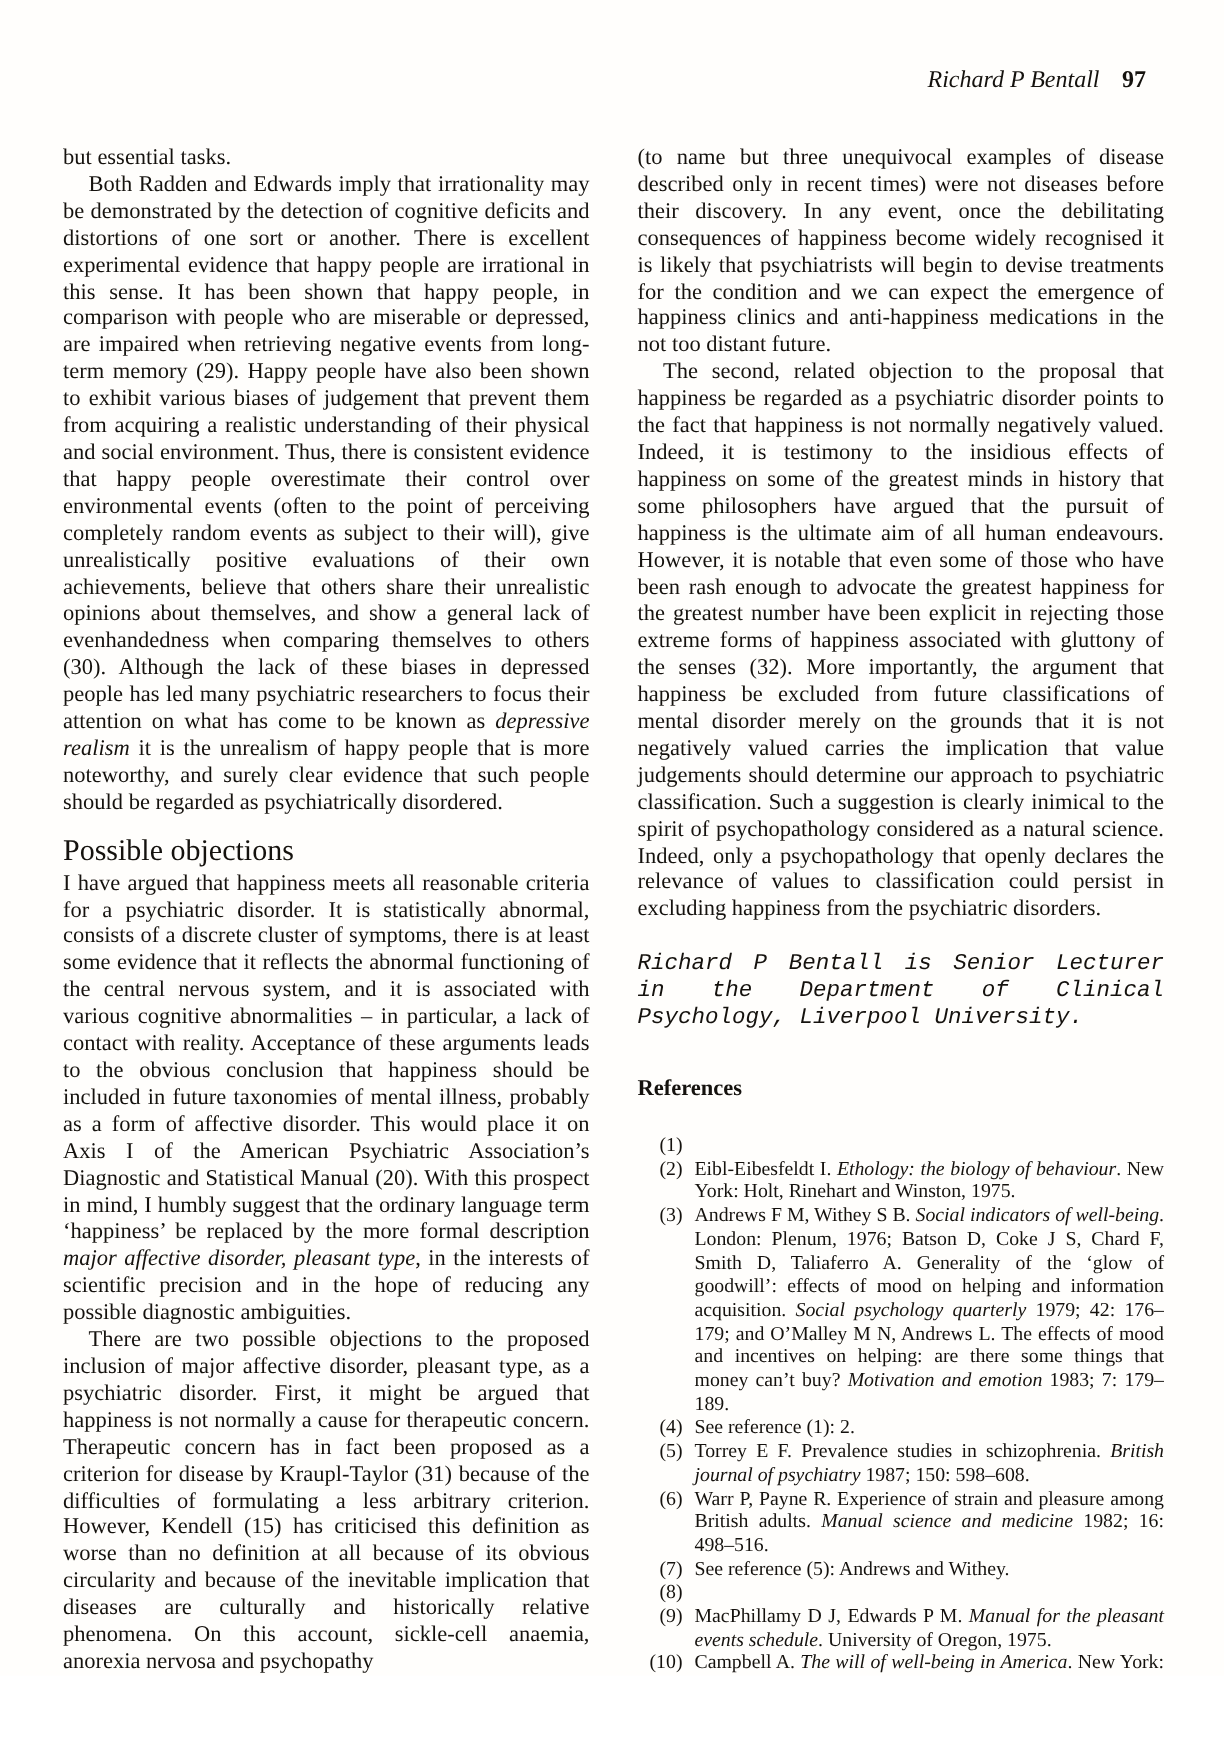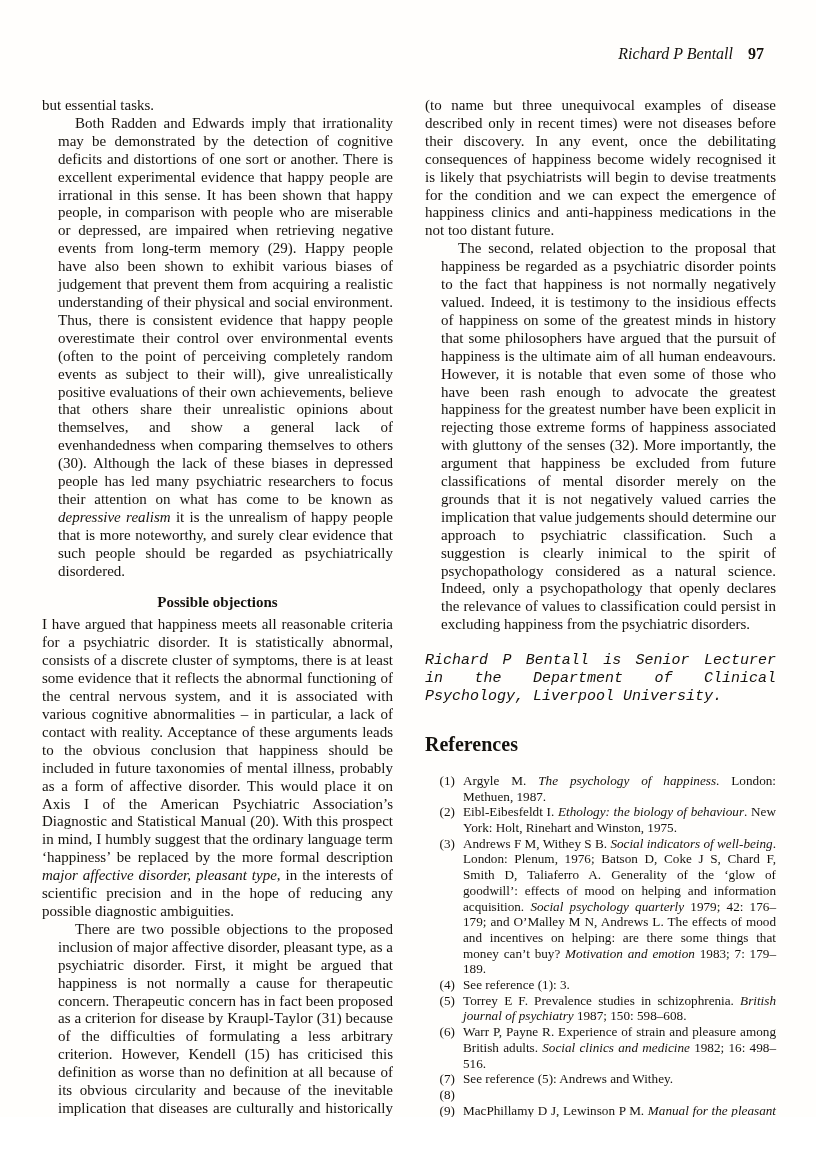--- a/index.html
+++ b/index.html
@@ -34,35 +34,35 @@
     display: flex;
     gap: 32px;
   }
   .col {
     width: 351px;
     font-size: 15px;
     line-height: 17.9px;
     text-align: justify;
   }
   .col p.para { margin: 0; }
-  .col p.indent { text-indent: 17px; margin-left: 16px; }
+  .col p.indent { text-indent: 17px; }
   .section-heading {
-    font-size: 15px;
-    font-weight: bold;
+    font-size: 20px;
+    font-weight: normal;
     margin: 13px 0 4px 0;
-    text-align: center;
+    text-align: left;
     line-height: 19px;
   }
   .affiliation {
     font-style: italic;
     margin-top: 18px !important;
     font-family: Liberation Mono, monospace;
   }
   .refs-heading {
-    font-size: 20px;
+    font-size: 15px;
     font-weight: bold;
     margin: 26px 0 17px 0;
     text-align: left;
     line-height: 24px;
   }
   .ref {
     display: flex;
     font-size: 13.2px;
     line-height: 15.7px;
   }
@@ -92,52 +92,51 @@
         <p class="para"><span>I have argued that happiness meets all reasonable criteria for a psychiatric disorder. It is statistically abnormal, consists of a discrete cluster of symptoms, there is at least some evidence that it reflects the abnormal functioning of the central nervous system, and it is associated with various cognitive abnormalities – in particular, a lack of contact with reality. Acceptance of these arguments leads to the obvious conclusion that happiness should be included in future taxonomies of mental illness, probably as a form of affective disorder. This would place it on Axis I of the American Psychiatric Association’s Diagnostic and Statistical Manual (20). With this prospect in mind, I humbly suggest that the ordinary language term ‘happiness’ be replaced by the more formal description </span><span class="it">major affective disorder, pleasant type</span><span>, in the interests of scientific precision and in the hope of reducing any possible diagnostic ambiguities.</span></p>
         <p class="para indent"><span>There are two possible objections to the proposed inclusion of major affective disorder, pleasant type, as a psychiatric disorder. First, it might be argued that happiness is not normally a cause for therapeutic concern. Therapeutic concern has in fact been proposed as a criterion for disease by Kraupl-Taylor (31) because of the difficulties of formulating a less arbitrary criterion. However, Kendell (15) has criticised this definition as worse than no definition at all because of its obvious circularity and because of the inevitable implication that diseases are culturally and historically relative phenomena. On this account, sickle-cell anaemia, anorexia nervosa and psychopathy</span></p>
       </div>
     <div class="col" id="col-right">
         <p class="para"><span>(to name but three unequivocal examples of disease described only in recent times) were not diseases before their discovery. In any event, once the debilitating consequences of happiness become widely recognised it is likely that psychiatrists will begin to devise treatments for the condition and we can expect the emergence of happiness clinics and anti-happiness medications in the not too distant future.</span></p>
         <p class="para indent"><span>The second, related objection to the proposal that happiness be regarded as a psychiatric disorder points to the fact that happiness is not normally negatively valued. Indeed, it is testimony to the insidious effects of happiness on some of the greatest minds in history that some philosophers have argued that the pursuit of happiness is the ultimate aim of all human endeavours. However, it is notable that even some of those who have been rash enough to advocate the greatest happiness for the greatest number have been explicit in rejecting those extreme forms of happiness associated with gluttony of the senses (32). More importantly, the argument that happiness be excluded from future classifications of mental disorder merely on the grounds that it is not negatively valued carries the implication that value judgements should determine our approach to psychiatric classification. Such a suggestion is clearly inimical to the spirit of psychopathology considered as a natural science. Indeed, only a psychopathology that openly declares the relevance of values to classification could persist in excluding happiness from the psychiatric disorders.</span></p>
         <p class="para affiliation"><span class="it">Richard P Bentall is Senior Lecturer in the Department of Clinical Psychology, Liverpool University.</span></p>
         <h1 class="refs-heading">References</h1>
         <div class="ref">
           <span class="ref-num">(1)</span>
-          <span class="ref-text"><span>Argyle M. </span><span class="it">The psychology of happiness</span><span>. London: Methuen, 1987.</span></span>
         </div>
         <div class="ref">
           <span class="ref-num">(2)</span>
           <span class="ref-text"><span>Eibl-Eibesfeldt I. </span><span class="it">Ethology: the biology of behaviour</span><span>. New York: Holt, Rinehart and Winston, 1975.</span></span>
         </div>
         <div class="ref">
           <span class="ref-num">(3)</span>
           <span class="ref-text"><span>Andrews F M, Withey S B. </span><span class="it">Social indicators of well-being</span><span>. London: Plenum, 1976; Batson D, Coke J S, Chard F, Smith D, Taliaferro A. Generality of the ‘glow of goodwill’: effects of mood on helping and information acquisition. </span><span class="it">Social psychology quarterly</span><span> 1979; 42: 176–179; and O’Malley M N, Andrews L. The effects of mood and incentives on helping: are there some things that money can’t buy? </span><span class="it">Motivation and emotion</span><span> 1983; 7: 179–189.</span></span>
         </div>
         <div class="ref">
           <span class="ref-num">(4)</span>
-          <span class="ref-text"><span>See reference (1): 3.</span></span>
+          <span class="ref-text"><span>See reference (1): 2.</span></span>
         </div>
         <div class="ref">
           <span class="ref-num">(5)</span>
           <span class="ref-text"><span>Torrey E F. Prevalence studies in schizophrenia. </span><span class="it">British journal of psychiatry</span><span> 1987; 150: 598–608.</span></span>
         </div>
         <div class="ref">
           <span class="ref-num">(6)</span>
-          <span class="ref-text"><span>Warr P, Payne R. Experience of strain and pleasure among British adults. </span><span class="it">Social clinics and medicine</span><span> 1982; 16: 498–516.</span></span>
+          <span class="ref-text"><span>Warr P, Payne R. Experience of strain and pleasure among British adults. </span><span class="it">Manual science and medicine</span><span> 1982; 16: 498–516.</span></span>
         </div>
         <div class="ref">
           <span class="ref-num">(7)</span>
           <span class="ref-text"><span>See reference (5): Andrews and Withey.</span></span>
         </div>
         <div class="ref">
           <span class="ref-num">(8)</span>
         </div>
         <div class="ref">
           <span class="ref-num">(9)</span>
-          <span class="ref-text"><span>MacPhillamy D J, Lewinson P M. </span><span class="it">Manual for the pleasant events schedule</span><span>. University of Oregon, 1975.</span></span>
+          <span class="ref-text"><span>MacPhillamy D J, Edwards P M. </span><span class="it">Manual for the pleasant events schedule</span><span>. University of Oregon, 1975.</span></span>
         </div>
         <div class="ref">
           <span class="ref-num">(10)</span>
           <span class="ref-text"><span>Campbell A. </span><span class="it">The will of well-being in America</span><span>. New York: McGraw-Hill, 1981.</span></span>
         </div>
       </div>
   </div>
 </div>
 
 </body></html>

